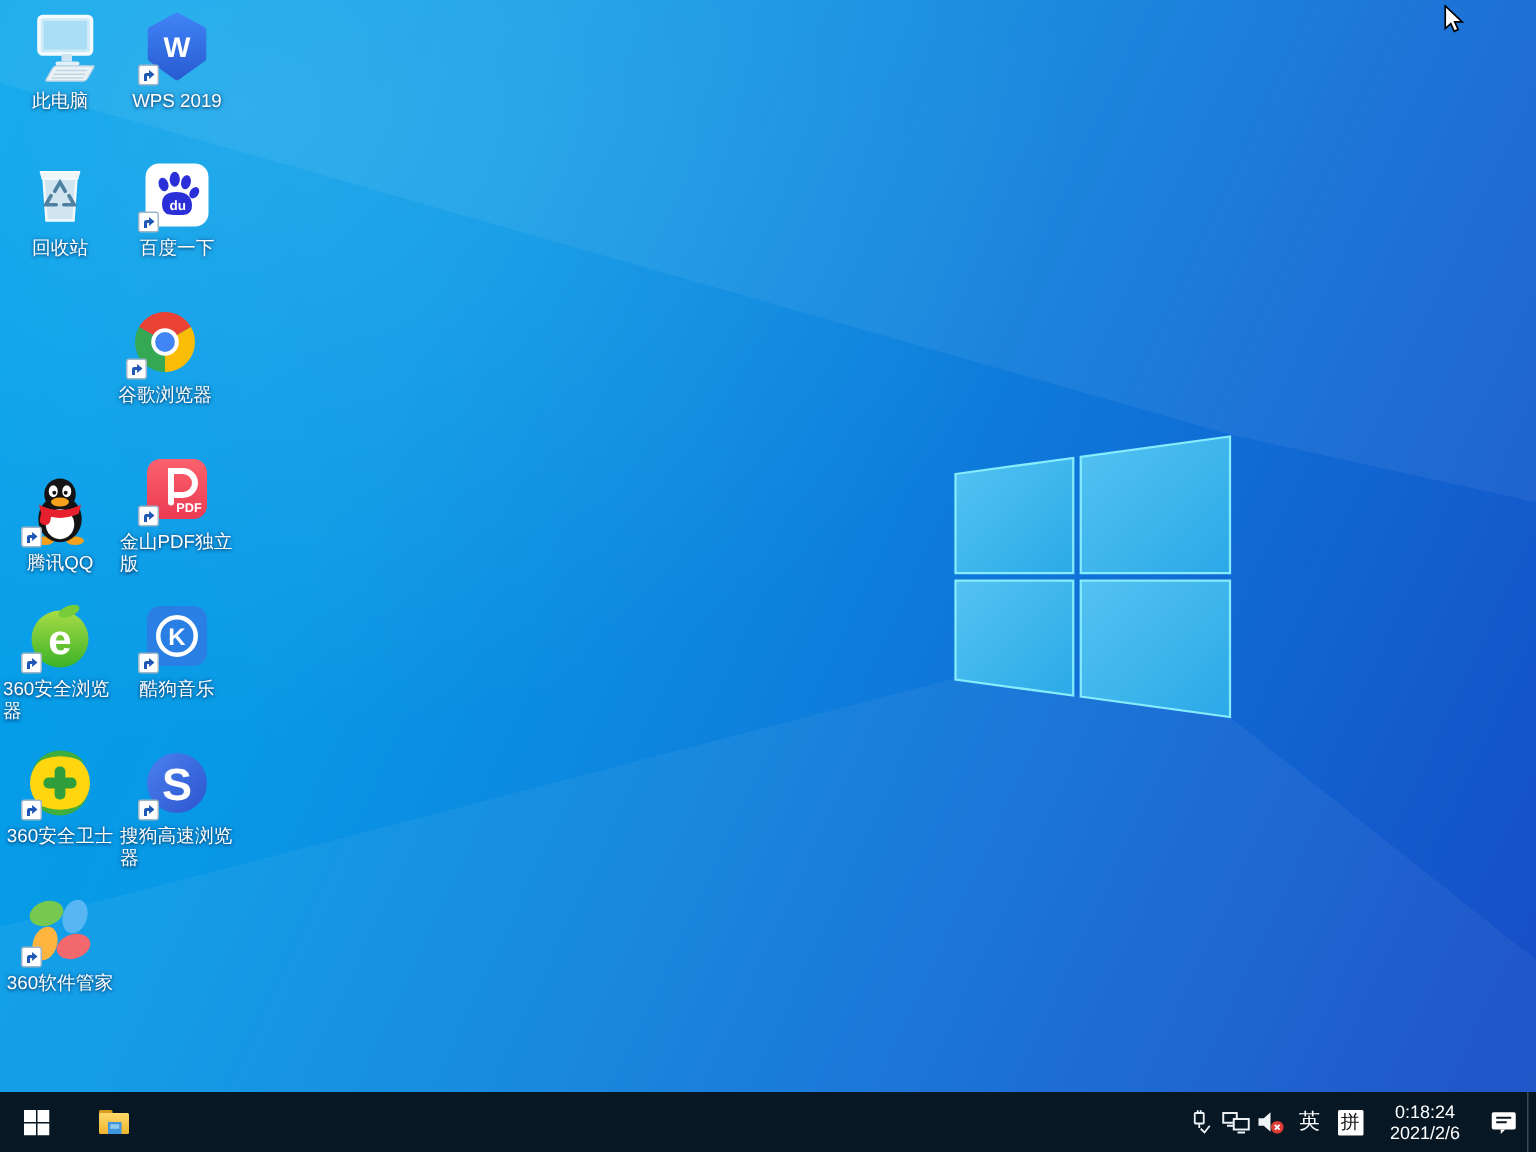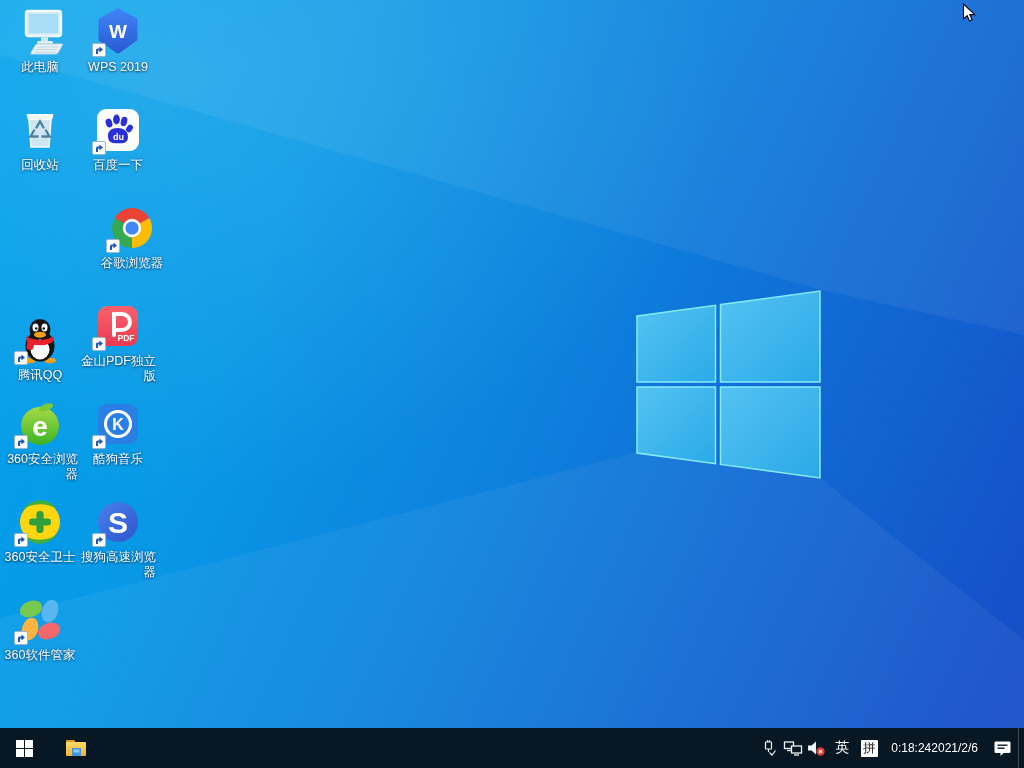--- a/index.html
+++ b/index.html
@@ -17,34 +17,34 @@
     clip-path:polygon(0 84.9%,62.2% 62.1%,80.1% 65.7%,100% 87.9%,100% 100%,0 100%)}
   .winlogo{position:absolute;left:630px;top:284px}
 
   
   .icons{position:absolute;left:2px;top:0;width:160px;height:728px}
   .cell{position:absolute;width:76px;display:flex;flex-direction:column;align-items:center;cursor:default}
   .ico{width:48px;height:48px;position:relative;flex:none}
   .ico > svg{width:48px;height:48px;display:block}
   .sc{position:absolute;left:-2px;bottom:-1px;width:14px;height:14px;background:#fff;border:1px solid #9fb6c9;
     border-radius:2px;display:flex;align-items:center;justify-content:center}
-  .lbl{margin-top:4px;font-size:12.5px;line-height:15px;color:#fff;text-align:right;max-width:76px;
+  .lbl{margin-top:4px;font-size:12.5px;line-height:15px;color:#fff;text-align:left;max-width:76px;
     text-shadow:0 1px 2px rgba(0,35,80,.65),0 0 3px rgba(0,35,80,.5)}
 
   
   .taskbar{position:absolute;left:0;bottom:0;width:1024px;height:40px;background:#071723;display:flex;align-items:center}
   .tb{width:48px;height:40px;background:transparent;border:0;display:flex;align-items:center;justify-content:center;cursor:pointer}
   .tray{margin-left:auto;height:40px;display:flex;align-items:center}
   .tray button{background:transparent;border:0;color:#fff;height:40px;display:flex;align-items:center;justify-content:center;cursor:pointer}
   .tray .ti{width:24px}
   .lang{font-size:14px;width:26px;font-family:"Liberation Sans","DejaVu Sans",sans-serif}
   .imebox{width:28px}
   .imebox span{display:block;width:17px;height:17px;background:#fff;color:#111;font-size:12.5px;line-height:17px;
     text-align:center;border-radius:1px}
-  .clock{justify-content:center;padding:0 8px;min-width:72px}
+  .clock{flex-direction:column;justify-content:center;padding:0 8px;min-width:72px}
   .clock div{font-size:12px;line-height:14px;color:#fff;text-align:center}
   .show-desktop{width:6px;height:40px;border-left:1px solid rgba(255,255,255,.22)}
 
   .cursor{position:absolute;left:962px;top:3px;pointer-events:none}
 </style>
 </head>
 <body>
 
 <div class="wallpaper">
   <div class="glow"></div>
@@ -138,21 +138,21 @@
       <span class="sc">
         <svg width="10" height="10" viewBox="0 0 10 10">
             <path d="M2 9 L2 5.2 Q2 3.6 3.6 3.6 L5.4 3.6 L5.4 1.6 L9 4.6 L5.4 7.6 L5.4 5.6 L4 5.6 L4 9 Z" fill="#1f57b5"></path>
           </svg>
       </span>
     </div>
     <div class="lbl">百度一下</div>
   </div>
 
 
-  <div class="cell" style="left:92px;top:204px">
+  <div class="cell" style="left:70px;top:204px">
     <div class="ico">
       <svg viewBox="0 0 48 48">
         <path d="M24 24 L6.7 14 A20 20 0 0 1 41.3 14 Z" fill="#ea4335"></path>
         <path d="M24 24 L6.7 14 A20 20 0 0 0 24 44 Z" fill="#34a853"></path>
         <path d="M24 24 L24 44 A20 20 0 0 0 41.3 14 Z" fill="#fbbc05"></path>
         <circle cx="24" cy="24" r="9.2" fill="#fff"></circle>
         <circle cx="24" cy="24" r="6.6" fill="#4285f4"></circle>
       </svg>
       <span class="sc">
         <svg width="10" height="10" viewBox="0 0 10 10">

